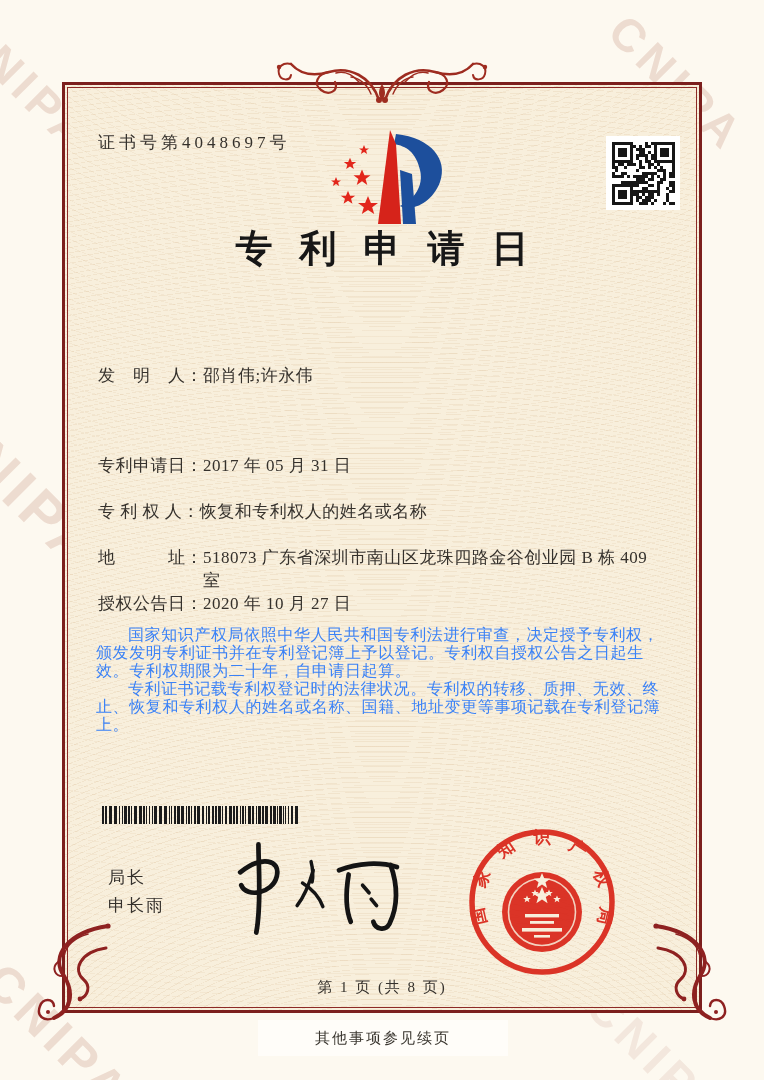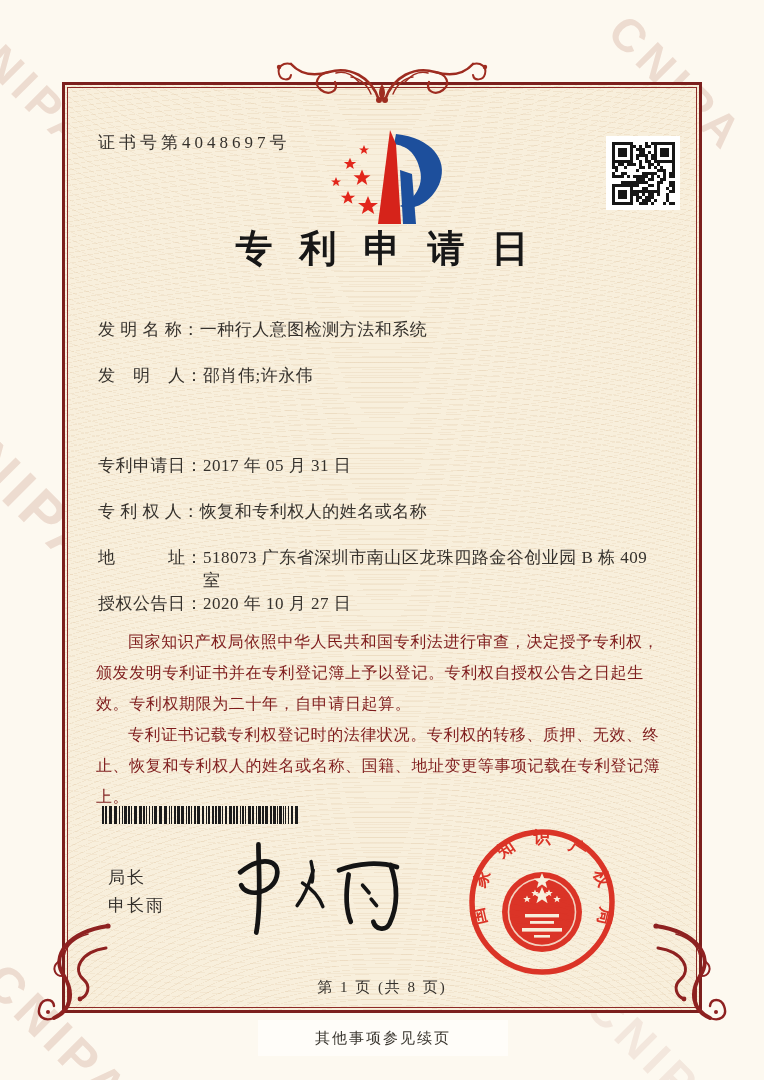--- a/index.html
+++ b/index.html
@@ -38,21 +38,21 @@
   .title{
     position:absolute;left:0;right:0;top:224px;text-align:center;
     font-size:37px;font-weight:bold;letter-spacing:27px;text-indent:27px;color:#171717;
   }
   
   .row{position:absolute;left:98px;width:575px;font-size:17px;letter-spacing:.5px;line-height:23px;}
   .row .lbl{display:inline-block;vertical-align:top;white-space:pre;}
   .row .val{display:inline-block;vertical-align:top;max-width:450px;}
   .grant2{position:absolute;left:274px;top:0;white-space:nowrap;}
   
-  .paras{position:absolute;left:96px;top:626px;width:576px;font-size:16px;line-height:31px;letter-spacing:.6px;color:#7f1d1d;}
+  .paras{position:absolute;left:96px;top:626px;width:576px;font-size:16px;line-height:18px;letter-spacing:.6px;color:#3b82f6;}
   .paras p{margin:0;text-indent:2em;}
   
   .barcode{position:absolute;left:102px;top:806px;width:202px;height:18px;}
   .barcode i{position:absolute;top:0;bottom:0;background:#1b1b1b;}
   
   .director{position:absolute;left:108px;top:864px;font-size:17px;letter-spacing:2px;line-height:28px;}
   .sig{position:absolute;left:210px;top:838px;width:215px;height:102px;}
   
   .seal{position:absolute;left:466px;top:826px;width:152px;height:152px;}
   .seal svg{position:absolute;left:0;top:0;}
@@ -391,23 +391,20 @@
         <b style="left:33px;top:60px"></b>
         <b style="left:39px;top:60px"></b>
         <b style="left:51px;top:60px"></b>
         <b style="left:57px;top:60px"></b>
         <b style="left:60px;top:60px"></b>
       </div>
   </div>
 
   <div class="title">专利申请日</div>
 
-  <div class="row" style="top:318px">
-    <span class="lbl">发 明 名 称：</span><span class="val">一种行人意图检测方法和系统</span>
-  </div>
   <div class="row" style="top:364px">
     <span class="lbl">发　明　人：</span><span class="val">邵肖伟;许永伟</span>
   </div>
   <div class="row" style="top:454px">
     <span class="lbl">专利申请日：</span><span class="val">2017 年 05 月 31 日</span>
   </div>
   <div class="row" style="top:500px">
     <span class="lbl">专 利 权 人：</span><span class="val">恢复和专利权人的姓名或名称</span>
   </div>
   <div class="row" style="top:546px">

